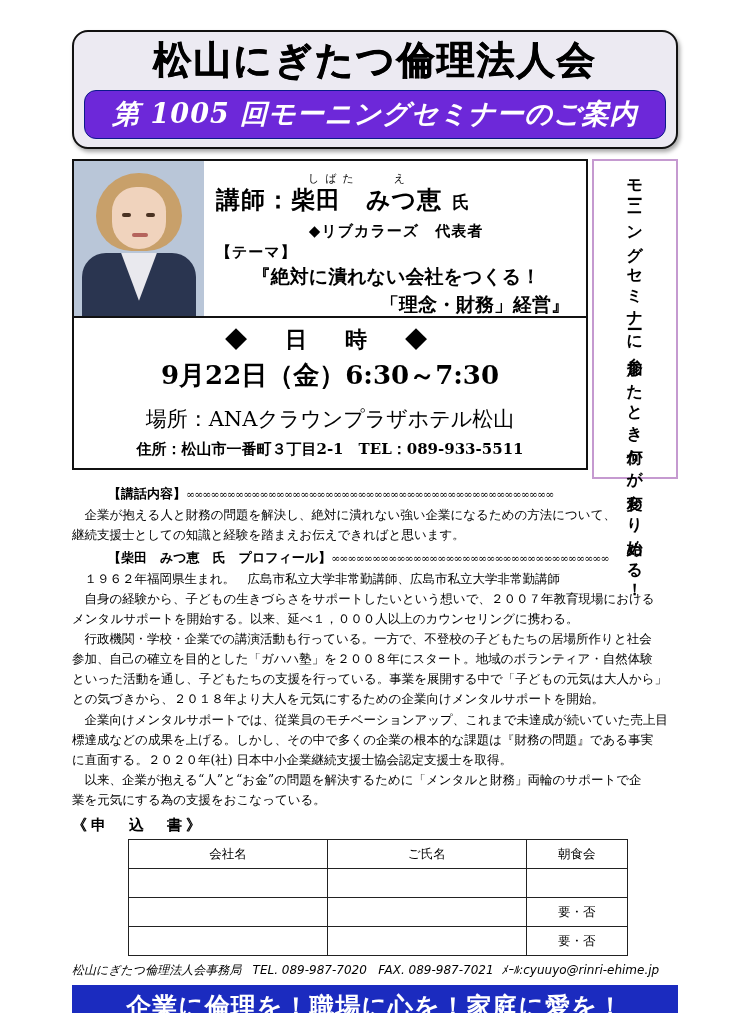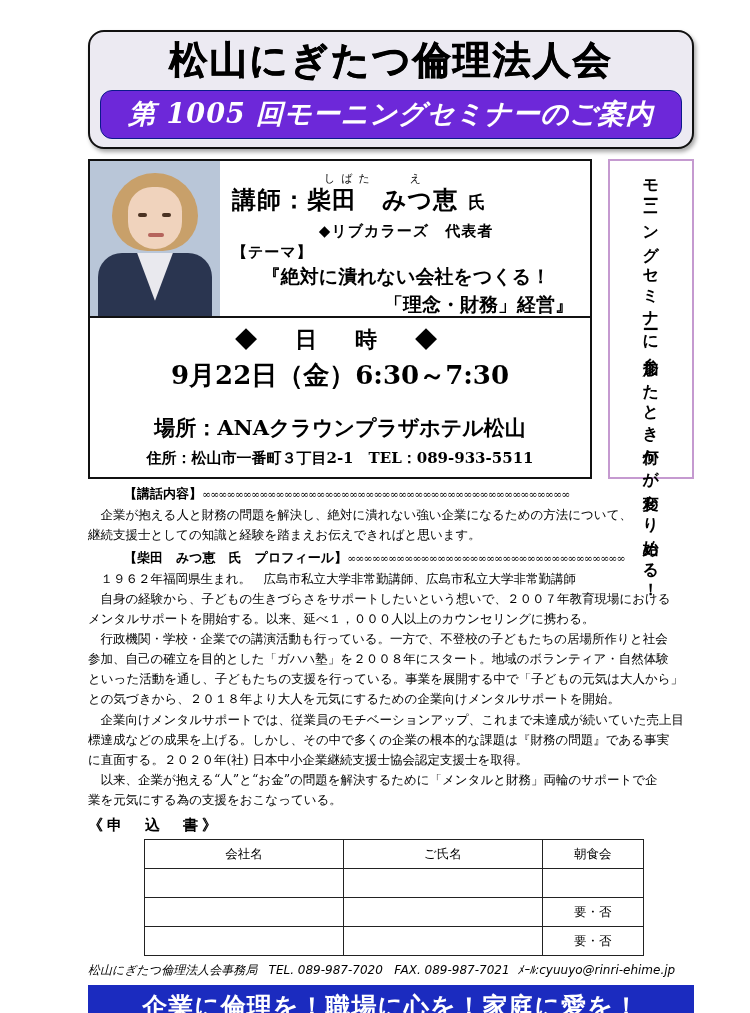--- a/index.html
+++ b/index.html
@@ -9,21 +9,21 @@
     color:#000;
   }
   .page{
     position:relative;
     width:750px;height:1013px;
     background:#ffffff;
     box-sizing:border-box;
   }
   .sheet{
     position:absolute;
-    left:76px;top:8px;width:630px;height:1000px;
+    left:60px;top:8px;width:630px;height:1000px;
     background:#fff;
   }
 
   
   .title-box{
     position:relative;
     margin:22px 12px 0 12px;
     border:2px solid #111;
     border-radius:16px;
     background:#eceaf2;
@@ -51,21 +51,21 @@
     font-size:27px;
     letter-spacing:1px;
     padding:5px 0 6px 0;
     border:1px solid #0c1a8a;
   }
 
   
   .upper{
     display:flex;
     margin:10px 12px 0 12px;
-    gap:16px;
+    gap:4px;
     align-items:stretch;
   }
   .upper-left{flex:1 1 auto;}
   .speaker-box{
     border:2px solid #111;
     display:flex;
     height:155px;
     background:#fff;
   }
   .photo{
@@ -157,22 +157,22 @@
     font-family:"DejaVu Serif","Liberation Serif",serif;
   }
   .date-head{
     font-size:22px;font-weight:bold;letter-spacing:8px;font-family:Liberation Serif, serif;
   }
   .date-main{
     margin-top:3px;
     font-size:26px;font-weight:bold;letter-spacing:0px;
   }
   .place{
-    margin-top:21px;
-    font-size:21px;font-weight:bold;
+    margin-top:12px;
+    font-size:21px;font-weight:normal;
   }
   .addr{
     margin-top:7px;
     font-size:15px;font-weight:bold;
   }
 
   
   .side-box{
     flex:0 0 86px;
     border:2px solid #c59ad0;

